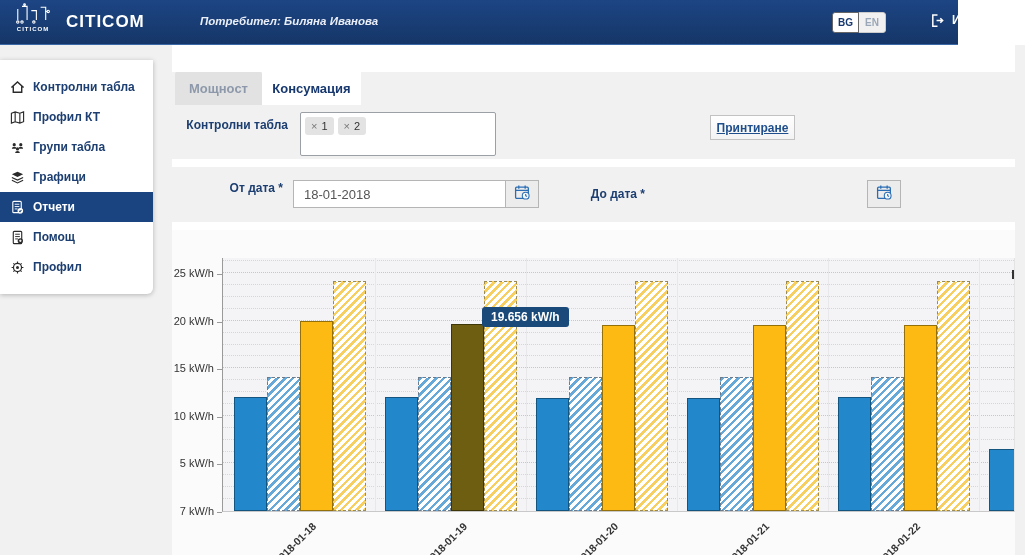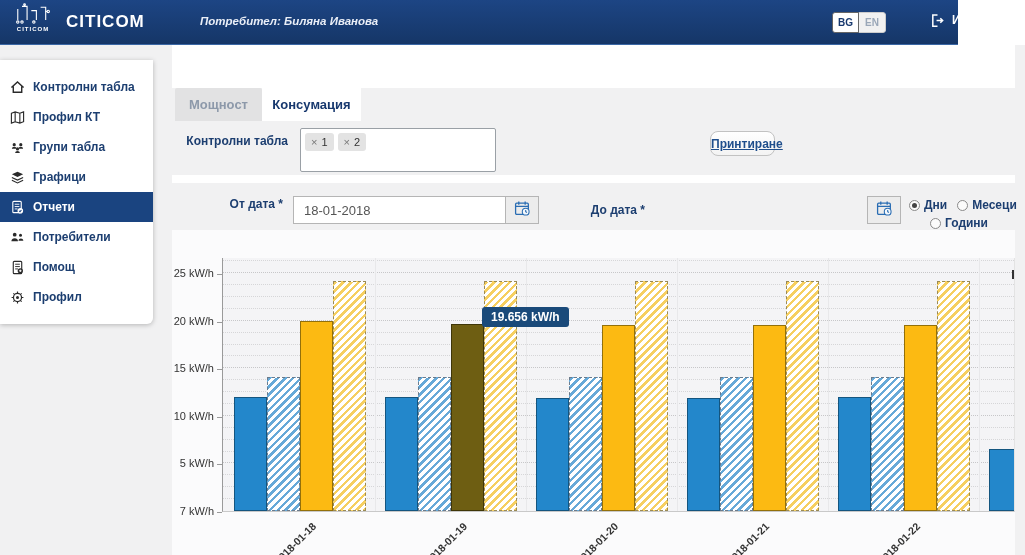--- a/index.html
+++ b/index.html
@@ -25,35 +25,35 @@
   .right-strip { position:absolute; left:1015px; top:45px; width:10px; height:510px; background:#f1f1f2; }
   .sidebar { position:absolute; left:0; top:60px; width:153px; background:#fff; padding:12px 0;
              border-radius:0 0 6px 0; box-shadow:0 1px 5px rgba(0,0,0,.25); }
   .side-item { height:30px; display:flex; align-items:center; gap:8px; padding-left:10px;
                font-size:12px; font-weight:700; color:#1c3e70; cursor:pointer; }
   .side-item .sicon { width:15px; height:15px; color:#2a2a2a; flex:0 0 15px; display:flex; }
   .side-item.active { background:#1a4480; color:#ffffff; }
   .side-item.active .sicon { color:#ffffff; }
 
   
-  .panel { position:absolute; left:172px; width:843px; background:#f1f1f2;margin-top:16px; }
+  .panel { position:absolute; left:172px; width:843px; background:#f1f1f2; }
   .panel1 { top:72px; height:87px; }
   .panel2 { top:167px; height:55px; }
   .tab { position:absolute; top:0; height:33px; font-size:13px; font-weight:700;
          display:flex; align-items:center; justify-content:center; cursor:pointer; }
   .tab-inactive { left:3px; width:87px; background:#e2e2e3; color:#8d99aa; border-radius:2px 2px 0 0; }
   .tab-active { left:90px; width:99px; background:#ffffff; color:#17386e; }
   .field-label { position:absolute; font-size:12px; font-weight:700; color:#1c3e70; text-align:right; }
   .mselect { position:absolute; left:128px; top:40px; width:196px; height:44px; background:#fff;
              border:1px solid #9aa0a6; border-radius:2px; padding:4px; display:flex; gap:4px; align-items:flex-start; }
   .chip { background:#e3e3e3; border-radius:3px; padding:2px 6px; font-size:11px; color:#333;
           display:flex; gap:4px; align-items:center; height:18px; }
   .chip .x { color:#777; font-size:11px; cursor:pointer; }
-  .print-btn { position:absolute; left:538px; top:43px; width:65px; height:25px;
-               background:linear-gradient(#ffffff,#f3f3f3); border:1px solid #c2c2c2; border-radius:8px;
+  .print-btn { position:absolute; left:538px; top:43px; width:85px; height:25px;
+               background:linear-gradient(#ffffff,#f3f3f3); border:1px solid #c2c2c2; border-radius:0;
                font-size:12px; font-weight:700; color:#1f4e8c; text-decoration:underline; cursor:pointer;
                font-family:"Liberation Sans",sans-serif; }
   .date-input { position:absolute; top:13px; width:212px; height:28px; border:1px solid #b5b5b5;
                 border-right:none; padding:0 10px; font-size:13px; color:#555;
                 font-family:"Liberation Sans",sans-serif; background:#fff; }
   .cal-btn { position:absolute; top:13px; width:34px; height:28px; background:#ececec;
              border:1px solid #b5b5b5; display:flex; align-items:center; justify-content:center; cursor:pointer; }
   .radio-zone { position:absolute; left:737px; top:15px; width:100px; font-size:12px; font-weight:700; color:#1c3e70; }
   .radio-row { display:flex; gap:10px; margin-bottom:4px; }
   .radio-row.second { justify-content:center; }
@@ -171,33 +171,20 @@
             <path d="M5 4.5h5M5 7h5M5 9.5h3" stroke="currentColor" stroke-width="1"></path>
             <circle cx="11" cy="11.5" r="3" fill="currentColor"></circle>
             <path d="M9.8 11.5l.9.9 1.5-1.7" stroke="#1a4480" stroke-width="1.1" fill="none"></path>
           </svg>
         </span>
       <span>Отчети</span>
     </div>
     <div class="side-item">
       <span class="sicon">
           <svg viewBox="0 0 16 16">
-            <g fill="currentColor">
-              <circle cx="5" cy="5" r="2"></circle>
-              <path d="M1.5 12c0-2 1.5-3.2 3.5-3.2S8.5 10 8.5 12z"></path>
-              <circle cx="11.2" cy="5.5" r="1.6"></circle>
-              <path d="M9 11.5c.3-1.6 1.2-2.4 2.6-2.4 1.3 0 2.4.9 2.7 2.4z"></path>
-            </g>
-          </svg>
-        </span>
-      <span>Потребители</span>
-    </div>
-    <div class="side-item">
-      <span class="sicon">
-          <svg viewBox="0 0 16 16">
             <rect x="3.5" y="1.5" width="9" height="13" rx="1" fill="none" stroke="currentColor" stroke-width="1.2"></rect>
             <path d="M5.5 4.5h5M5.5 7h5M5.5 9.5h3" stroke="currentColor" stroke-width="1"></path>
             <circle cx="11" cy="11.5" r="2.8" fill="currentColor"></circle>
             <path d="M11 10.2v2.6M9.7 11.5h2.6" stroke="#ffffff" stroke-width="1"></path>
           </svg>
         </span>
       <span>Помощ</span>
     </div>
     <div class="side-item">
       <span class="sicon">
@@ -248,38 +235,20 @@
       <span>
         <svg viewBox="0 0 16 16" width="17" height="17">
             <g fill="none" stroke="#2a6db3" stroke-width="1.2">
               <rect x="1.5" y="3" width="12" height="10.5" rx="1"></rect>
               <path d="M1.5 6h12M4.5 1.5v3M10.5 1.5v3"></path>
             </g>
             <circle cx="11" cy="11" r="3.2" fill="#f4f8fc" stroke="#2a6db3" stroke-width="1"></circle>
             <path d="M11 9.5V11l1.2.8" stroke="#2a6db3" fill="none" stroke-width="1"></path>
           </svg>
       </span>
-    </div>
-    <div class="radio-zone">
-      <div class="radio-row">
-        <span class="ritem">
-            <span class="radio sel"></span>
-            <span>Дни</span>
-          </span>
-        <span class="ritem">
-            <span class="radio"></span>
-            <span>Месеци</span>
-          </span>
-      </div>
-      <div class="radio-row second">
-        <span class="ritem">
-            <span class="radio"></span>
-            <span>Години</span>
-          </span>
-      </div>
     </div>
   </div>
 
   <div class="chart-panel">
     <div class="ytitle">kW/h</div>
     <div class="plot" id="plot">
         <div class="hgrid" style="bottom: 11.8914px;"></div>
         <div class="hgrid" style="bottom: 23.7828px;"></div>
         <div class="hgrid" style="bottom: 35.6742px;"></div>
         <div class="hgrid major" style="bottom: 47.5655px;"></div>

